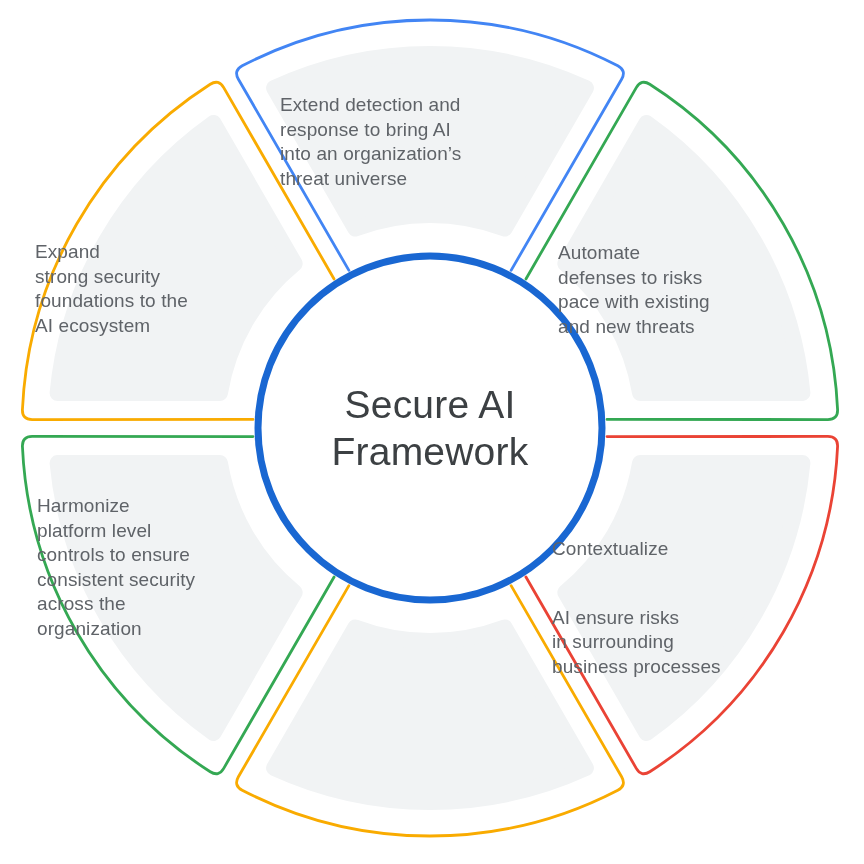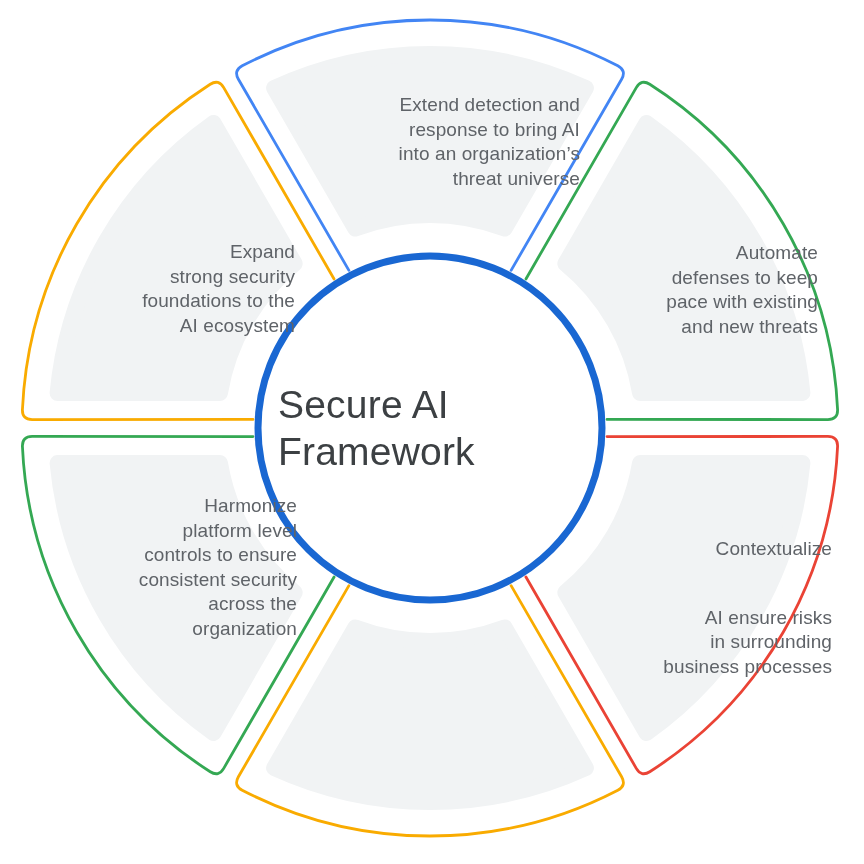--- a/index.html
+++ b/index.html
@@ -16,36 +16,36 @@
     overflow: hidden;
   }
   #wheel-svg {
     position: absolute;
     left: 0;
     top: 0;
   }
   .seg-label {
     position: absolute;
     white-space: pre-line;
-    text-align: right;
+    text-align: left;
     font-size: 19px;
     line-height: 24.5px;
     color: #5F6368;
     letter-spacing: 0.1px;
   }
   .seg-lead {
     margin-bottom: 20px;
   }
   #center-title {
     position: absolute;
     left: 278px;
     top: 381px;
     width: 304px;
     white-space: pre-line;
-    text-align: left;
+    text-align: center;
     font-size: 39px;
     line-height: 47px;
     font-weight: 500;
     color: #3C4043;
     letter-spacing: 0.2px;
   }
 </style>
 </head>
 <body>
 
@@ -89,21 +89,21 @@
 
     <circle cx="430" cy="428" r="172" fill="#ffffff" stroke-width="7" stroke="#1967D2"></circle>
   </svg>
 
   <div class="seg-label" style="left:280px; top:93px; width:300px;">Extend detection and
 response to bring AI
 into an organization’s
 threat universe</div>
 
   <div class="seg-label" style="left:558px; top:241px; width:260px;">Automate
-defenses to keep
+defenses to risks
 pace with existing
 and new threats</div>
 
   <div class="seg-label" style="left:552px; top:512px; width:280px;">
     <div class="seg-lead">Contextualize</div>
     <div>AI ensure risks
 in surrounding
 business processes</div>
   </div>
 

